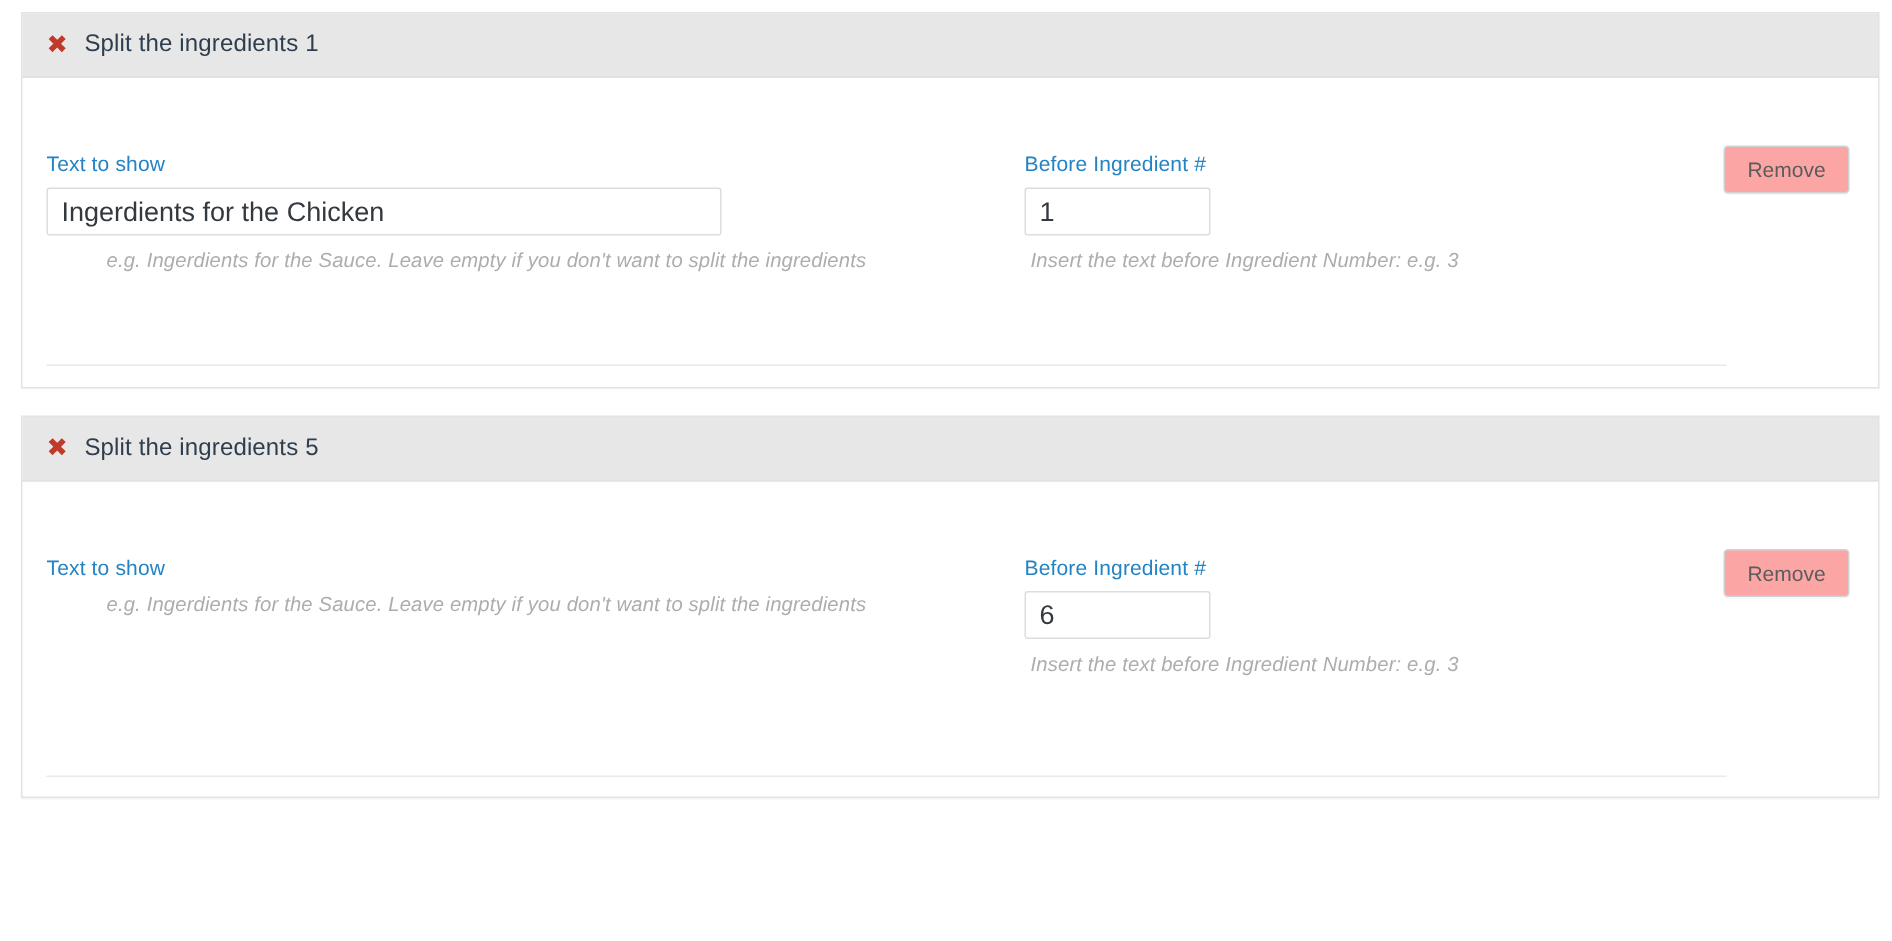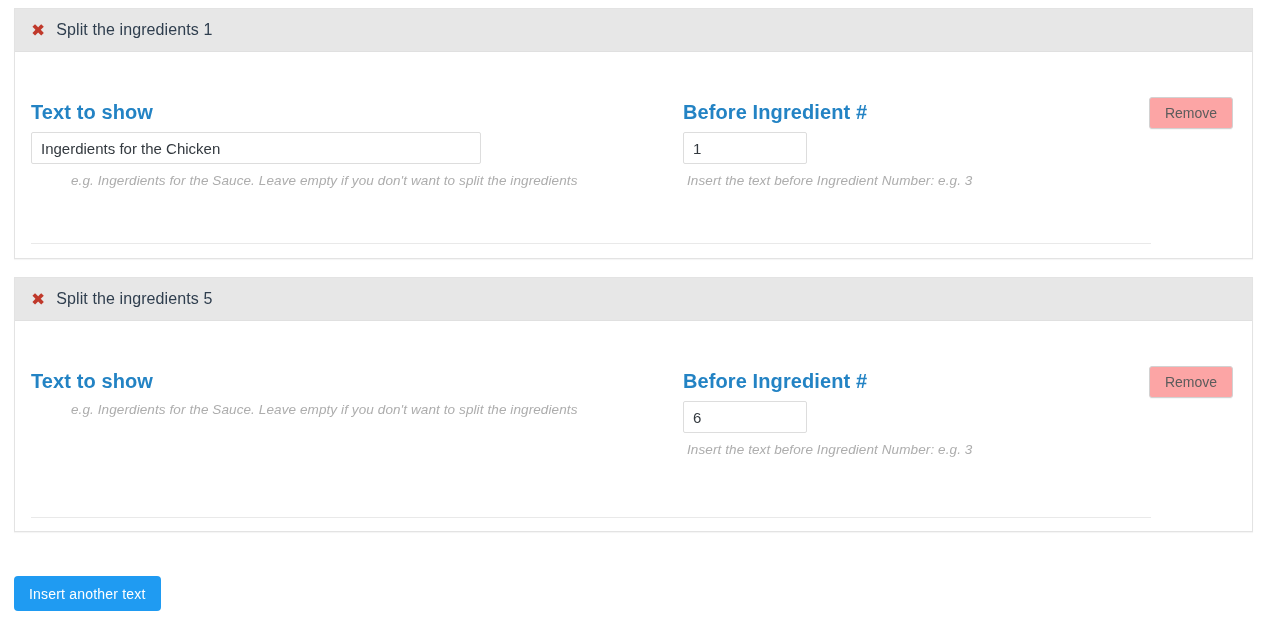--- a/index.html
+++ b/index.html
@@ -68,31 +68,31 @@
 
   
   .field {
     position: absolute;
   }
   .field-text  { left: 16px;  top: 49px; }
   .field-num   { left: 668px; top: 49px; }
 
   .field-label {
     display: block;
-    font-size: 20px;
-    font-weight: bold;
+    font-size: 14px;
+    font-weight: normal;
     color: #2383c4;
     margin-bottom: 8px;
     letter-spacing: 0.1px;
   }
   .field-input {
     display: block;
     box-sizing: border-box;
     font-family: "Liberation Sans", sans-serif;
-    font-size: 15px;
+    font-size: 18px;
     color: #33393f;
     background: #ffffff;
     border: 1px solid #dddddd;
     border-radius: 2px;
     padding: 6px 9px;
     outline: none;
   }
   .input-text { width: 450px; height: 32px; }
   .input-num  { width: 124px; height: 32px; }
 
@@ -205,15 +205,14 @@
         <input class="field-input input-num" type="text" value="6" placeholder="" style="">
         <span class="field-hint hint-num">Insert the text before Ingredient Number: e.g. 3</span>
       </div>
 
       <button class="btn-remove">Remove</button>
 
       <hr class="inner-divider divider-2">
     </div>
   </section>
 
-  <button class="btn-insert">Insert another text</button>
 
 </div>
 
 </body></html>

